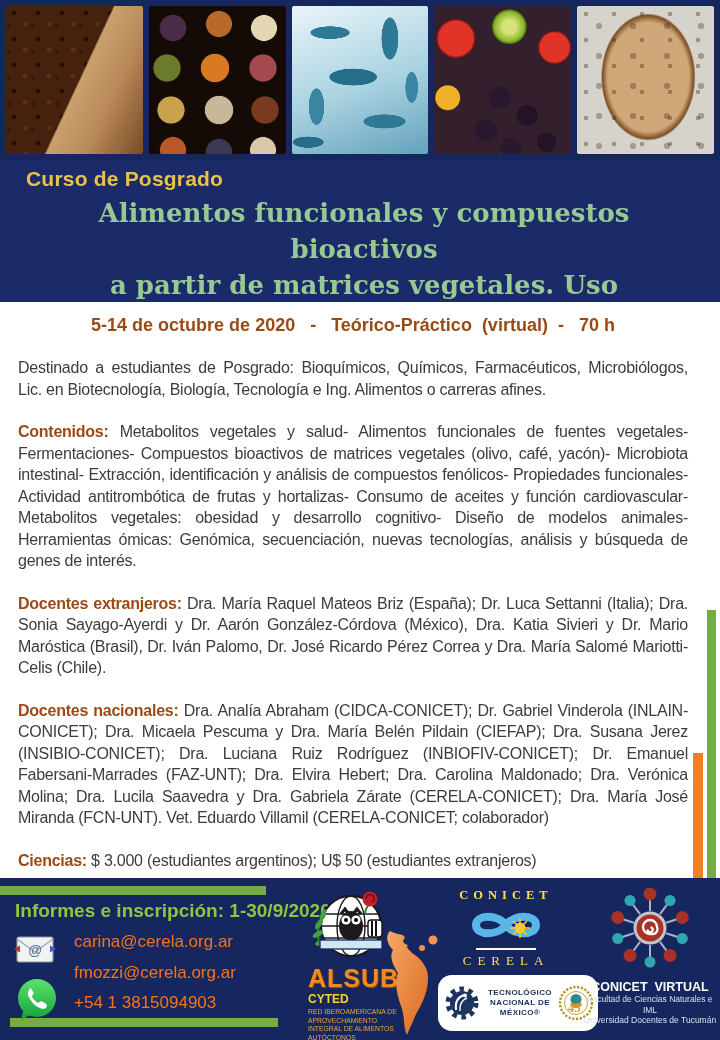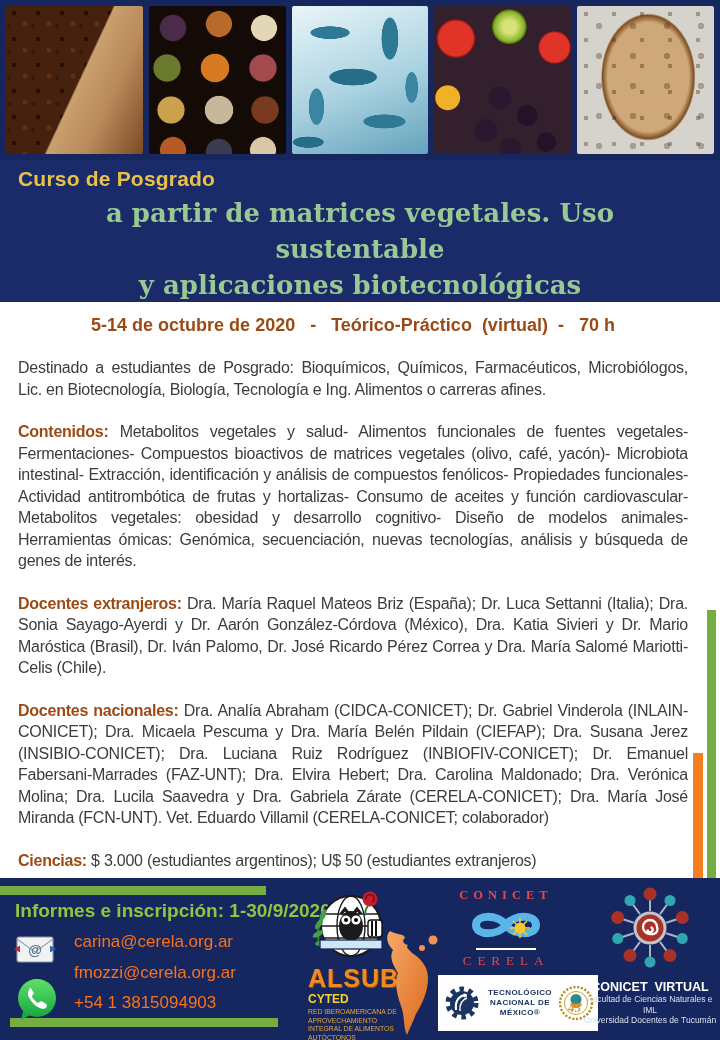--- a/index.html
+++ b/index.html
@@ -58,21 +58,21 @@
   .tile-bread{
     background:
       radial-gradient(circle 3.5px at 9px 8px, rgba(60,30,5,.35) 60%, transparent 66%),
       radial-gradient(circle 5px at 22px 20px, rgba(60,30,5,.3) 60%, transparent 66%),
       radial-gradient(ellipse 52px 70px at 52% 48%, #cfa87a 78%, #7e4f22 88%, rgba(0,0,0,0) 91%),
       #d6d3cc;
     background-size:28px 26px,34px 30px,auto,auto;}
 
   
   .band{position:absolute;left:0;top:160px;width:720px;height:142px;background:#1b2a68;
-        box-sizing:border-box;padding:7px 18px 0 18px;}
+        box-sizing:border-box;padding:7px 18px 0 26px;}
   .kicker{color:#e9c349;font-size:21px;font-weight:bold;letter-spacing:.2px;}
   .course-title{margin-top:4px;text-align:center;color:#98c893;
         font-family:"DejaVu Serif",serif;font-weight:bold;font-size:26px;line-height:36px;}
 
   
   .content{position:absolute;left:0;top:302px;width:720px;height:576px;background:#fff;
         box-sizing:border-box;padding:13px 32px 0 18px;}
   .date-line{text-align:center;color:#9c4a15;font-weight:bold;font-size:18px;
         white-space:pre-wrap;margin:0 0 21px 0;}
   .content p{margin:0 0 21px 0;font-size:16px;line-height:21.5px;color:#3c3c3c;
@@ -87,34 +87,34 @@
   .footer{position:absolute;left:0;top:878px;width:720px;height:162px;background:#16265f;}
   .fbar{position:absolute;height:9px;background:#76ad43;}
   .fbar-top{left:0;top:8px;width:266px;}
   .fbar-bottom{left:10px;top:140px;width:268px;}
   .contact-title{position:absolute;left:15px;top:22px;color:#8fc63e;font-weight:bold;font-size:19px;}
   .contact-line{position:absolute;color:#f97316;font-size:17px;}
   .email-icon{position:absolute;left:12px;top:50px;}
   .wa-icon{position:absolute;left:14px;top:98px;}
 
   .owl-logo{position:absolute;left:306px;top:6px;}
-  .conicet{position:absolute;left:450px;top:10px;width:112px;text-align:center;color:#ef4444;}
+  .conicet{position:absolute;left:450px;top:10px;width:112px;text-align:center;color:#fde047;}
   .conicet .c-name{font-family:"Liberation Serif",serif;font-weight:bold;font-size:12.5px;letter-spacing:5px;}
   .conicet .c-rule{width:60px;height:1.5px;background:#fff;margin:2px auto 3px auto;}
   .conicet .c-unit{font-family:"Liberation Serif",serif;font-size:13px;letter-spacing:6px;}
 
   .alsub{position:absolute;left:308px;top:88px;width:95px;}
   .alsub .a-name{font-size:25px;font-weight:bold;color:#ef8b1f;letter-spacing:1px;
         text-shadow:1px 1px 0 #a34d08;line-height:25px;}
   .alsub .a-prog{font-size:12px;font-weight:bold;color:#f5d327;margin-top:1px;}
   .alsub .a-desc{font-size:6.8px;line-height:8.5px;color:#e8a93a;margin-top:2px;width:92px;}
   .map-icon{position:absolute;left:378px;top:50px;}
 
   .tecnm{position:absolute;left:438px;top:97px;width:160px;height:56px;background:#fff;
-        border-radius:0;display:flex;align-items:center;justify-content:space-between;
+        border-radius:14px;display:flex;align-items:center;justify-content:space-between;
         padding:0 4px;box-sizing:border-box;}
   .tecnm .t-name{flex:1;text-align:center;color:#1b3560;font-weight:bold;font-size:8px;
         line-height:10px;letter-spacing:.4px;padding:0 2px;}
 
   .posgrado{position:absolute;left:580px;top:4px;width:140px;text-align:center;}
   .posgrado .p-title{color:#fff;font-weight:bold;font-size:12.5px;margin-top:2px;white-space:pre-wrap;}
   .posgrado .p-sub{color:#d7e0ee;font-size:8.5px;line-height:10.5px;}
 </style>
 </head>
 <body>
@@ -125,20 +125,21 @@
     <div class="tile tile-coffee"></div>
     <div class="tile tile-legumes"></div>
     <div class="tile tile-bacteria"></div>
     <div class="tile tile-fruits"></div>
     <div class="tile tile-bread"></div>
   </div>
 
   <div class="band">
     <div class="kicker">Curso de Posgrado</div>
     <div class="course-title">
+      <div>Alimentos funcionales y compuestos bioactivos</div>
       <div>a partir de matrices vegetales. Uso sustentable</div>
       <div>y aplicaciones biotecnológicas</div>
     </div>
   </div>
 
   <div class="content">
     <div class="date-line">5-14 de octubre de 2020   -   Teórico-Práctico  (virtual)  -   70 h</div>
 
     <p>
       <b class="lbl"></b><span>Destinado a estudiantes de Posgrado: Bioquímicos, Químicos, Farmacéuticos, Microbiólogos, Lic. en Biotecnología, Biología, Tecnología e Ing. Alimentos o carreras afines.</span>

